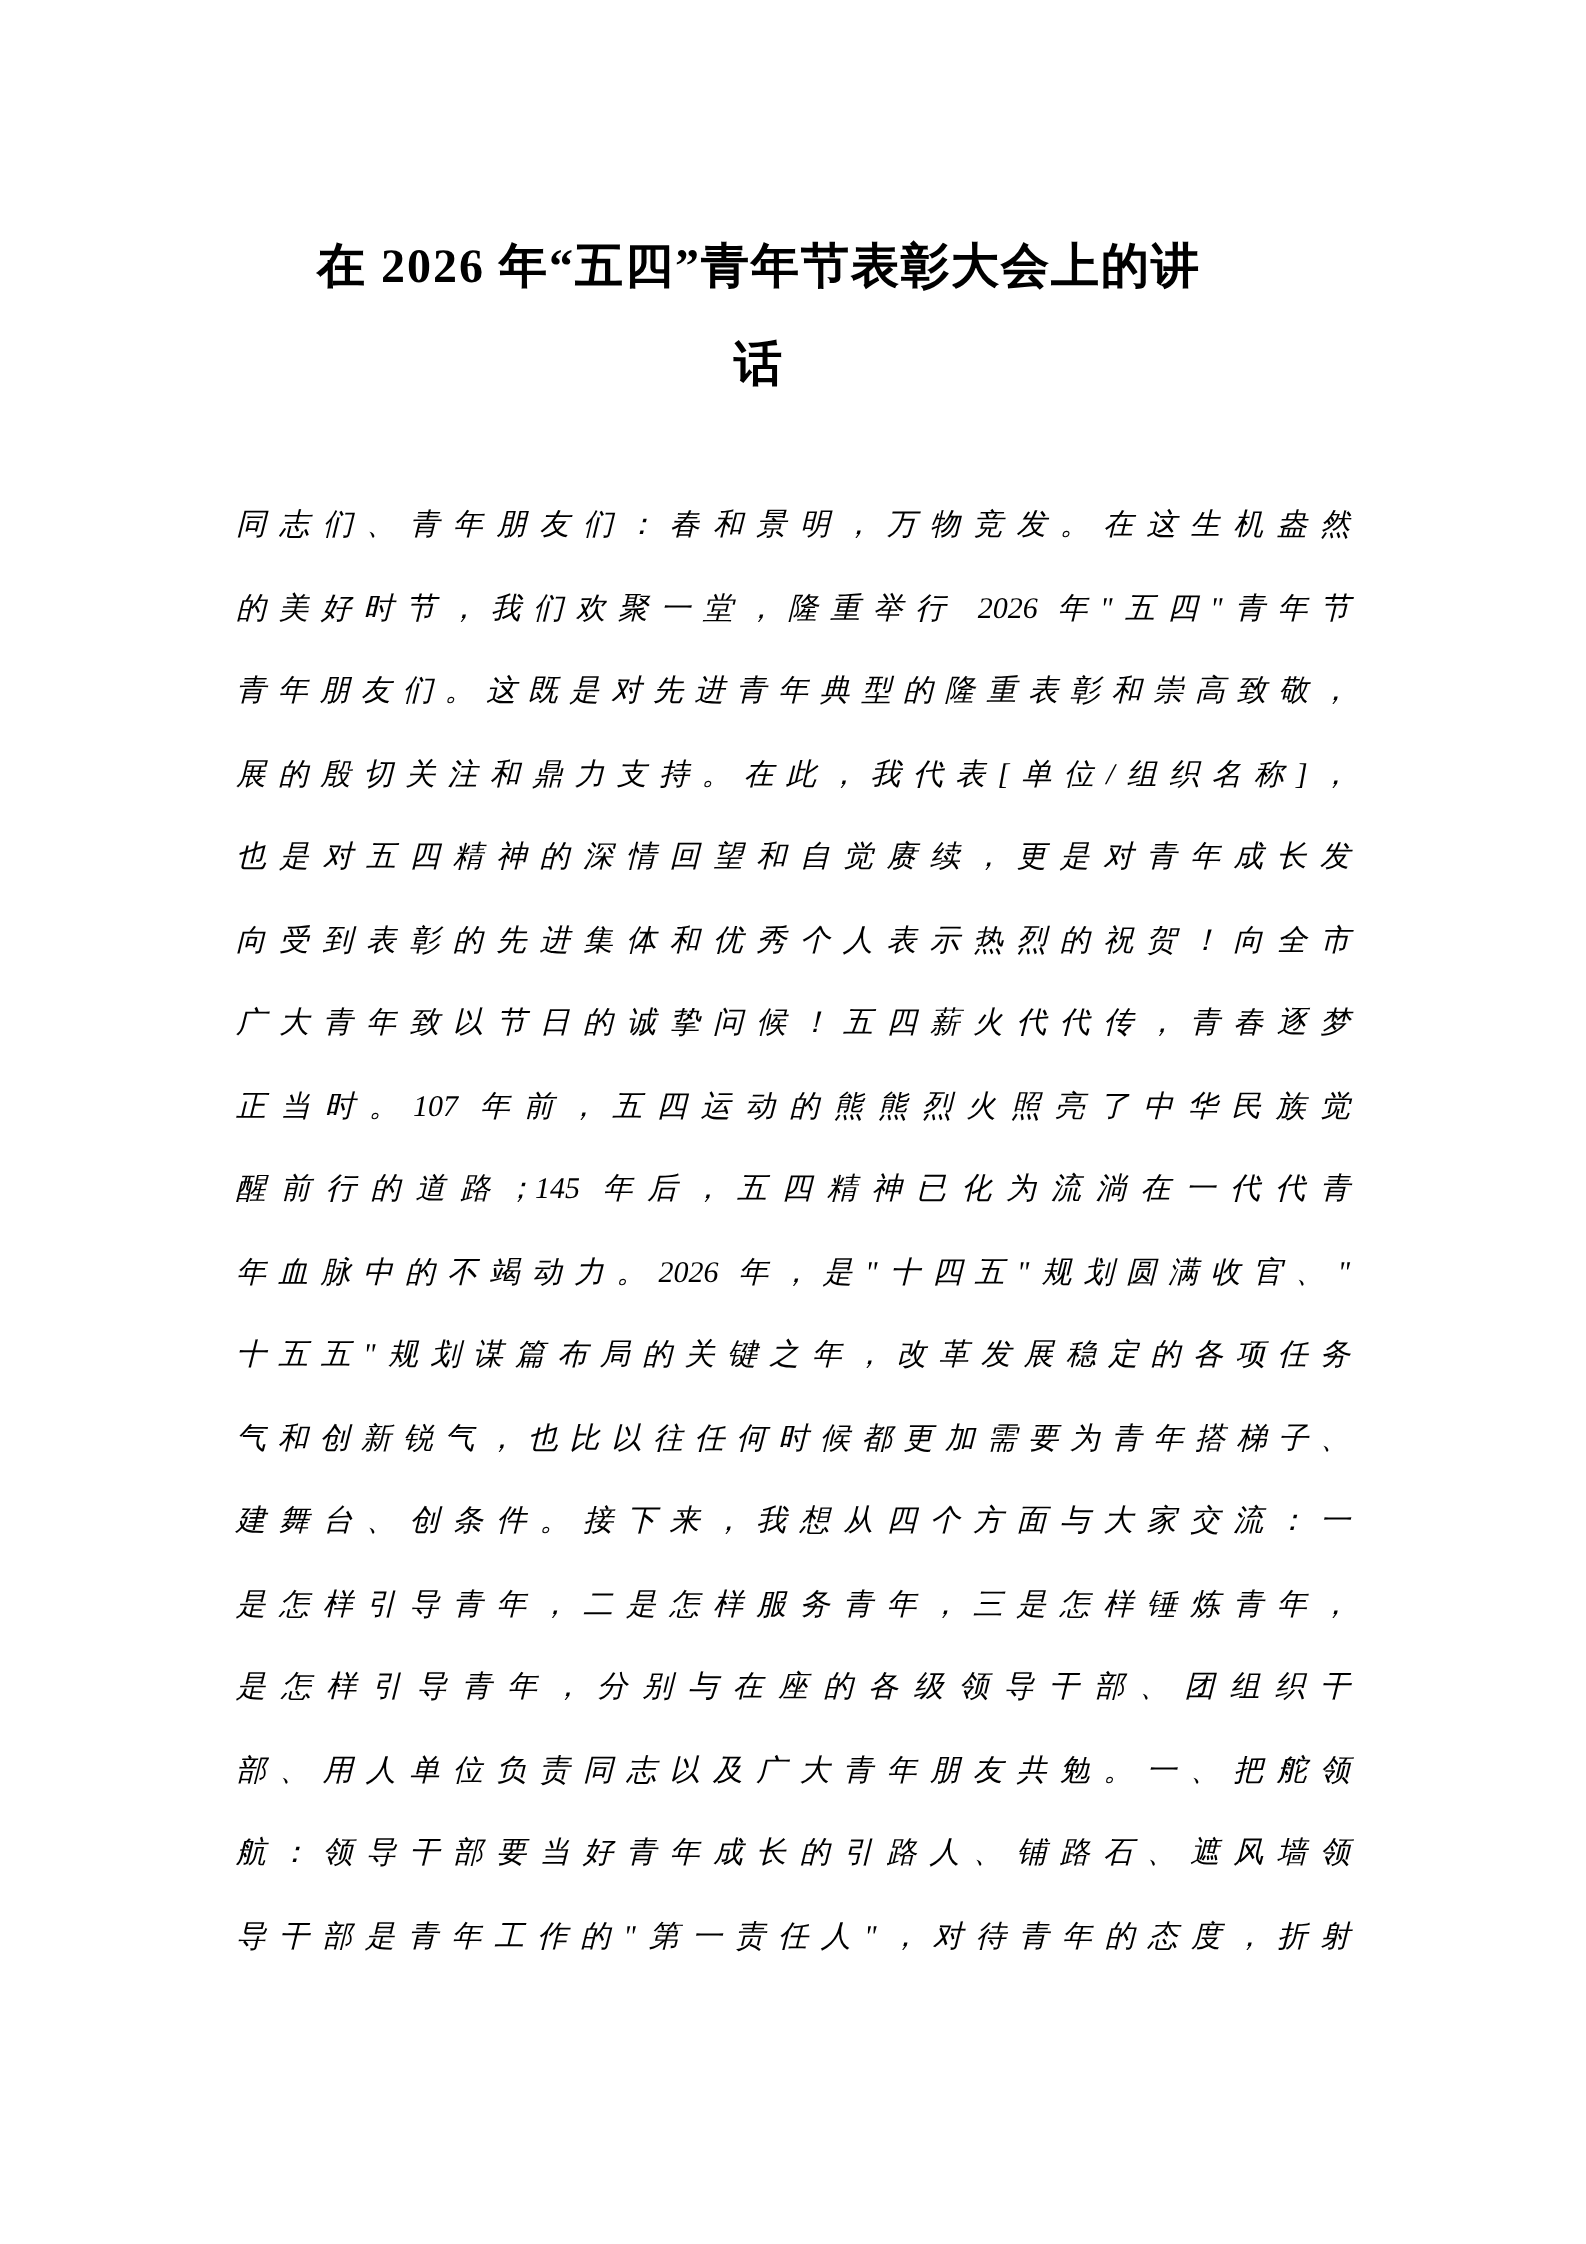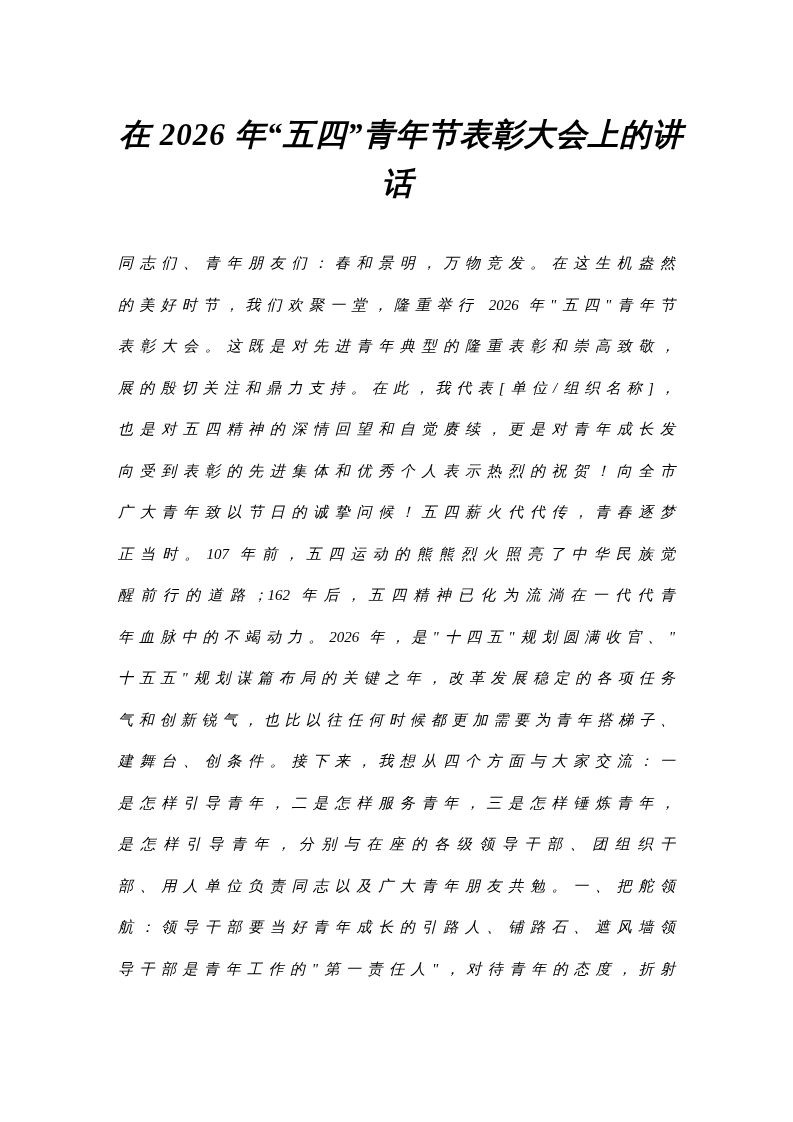--- a/index.html
+++ b/index.html
@@ -12,28 +12,27 @@
     width: 793px;
     height: 1122px;
     background: #ffffff;
     overflow: hidden;
     font-family: "Liberation Serif", "DejaVu Serif", serif;
     color: #000000;
   }
   .doc-title {
     position: absolute;
     top: 110px;
-    left: 119px;
+    left: 101px;
     width: 557px;
-    font-size: 31px;
+    font-size: 24px;
     font-weight: 700;
     line-height: 49px;
     text-align: center;
     letter-spacing: 1px;
-    font-style: italic;
   }
   .title-line {
     text-align: center;
     white-space: nowrap;
   }
   .doc-body {
     position: absolute;
     top: 243px;
     left: 118px;
     width: 557px;
@@ -59,27 +58,27 @@
   <div class="doc-title">
 
   <div class="title-line">在 2026 年“五四”青年节表彰大会上的讲</div>
       <div class="title-line">话</div>
     </div>
 
   <div class="doc-body">
 
   <div class="text-line">同志们、青年朋友们：春和景明，万物竞发。在这生机盎然</div>
       <div class="text-line">的美好时节，我们欢聚一堂，隆重举行 2026 年"五四"青年节</div>
-      <div class="text-line">表彰大会。这既是对先进青年典型的隆重表彰和崇高致敬，</div>
+      <div class="text-line">青年朋友们。这既是对先进青年典型的隆重表彰和崇高致敬，</div>
       <div class="text-line">展的殷切关注和鼎力支持。在此，我代表[单位/组织名称]，</div>
       <div class="text-line">也是对五四精神的深情回望和自觉赓续，更是对青年成长发</div>
       <div class="text-line">向受到表彰的先进集体和优秀个人表示热烈的祝贺！向全市</div>
       <div class="text-line">广大青年致以节日的诚挚问候！五四薪火代代传，青春逐梦</div>
       <div class="text-line">正当时。107 年前，五四运动的熊熊烈火照亮了中华民族觉</div>
-      <div class="text-line">醒前行的道路；162 年后，五四精神已化为流淌在一代代青</div>
+      <div class="text-line">醒前行的道路；145 年后，五四精神已化为流淌在一代代青</div>
       <div class="text-line">年血脉中的不竭动力。2026 年，是"十四五"规划圆满收官、"</div>
       <div class="text-line">十五五"规划谋篇布局的关键之年，改革发展稳定的各项任务</div>
       <div class="text-line">气和创新锐气，也比以往任何时候都更加需要为青年搭梯子、</div>
       <div class="text-line">建舞台、创条件。接下来，我想从四个方面与大家交流：一</div>
       <div class="text-line">是怎样引导青年，二是怎样服务青年，三是怎样锤炼青年，</div>
       <div class="text-line">是怎样引导青年，分别与在座的各级领导干部、团组织干</div>
       <div class="text-line">部、用人单位负责同志以及广大青年朋友共勉。一、把舵领</div>
       <div class="text-line">航：领导干部要当好青年成长的引路人、铺路石、遮风墙领</div>
       <div class="text-line">导干部是青年工作的"第一责任人"，对待青年的态度，折射</div>
     </div>

